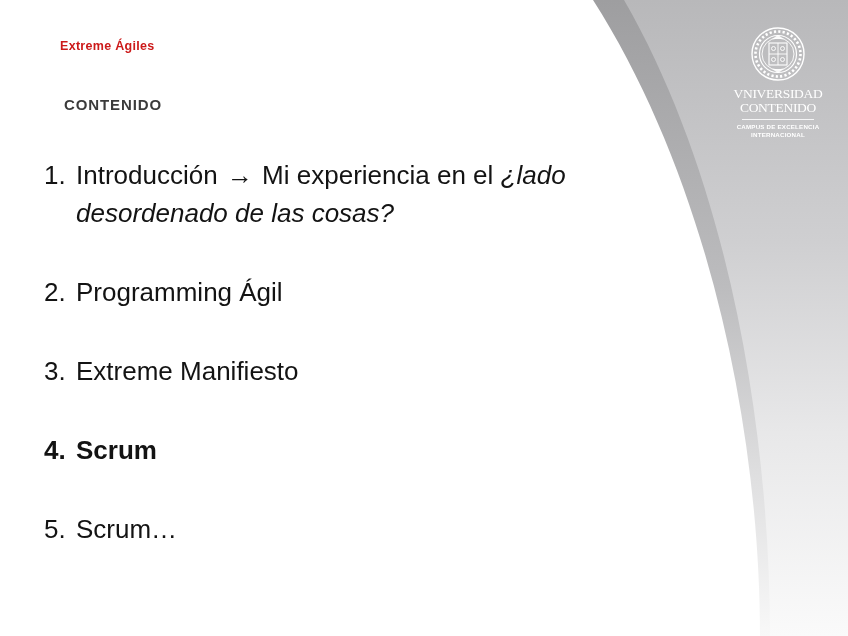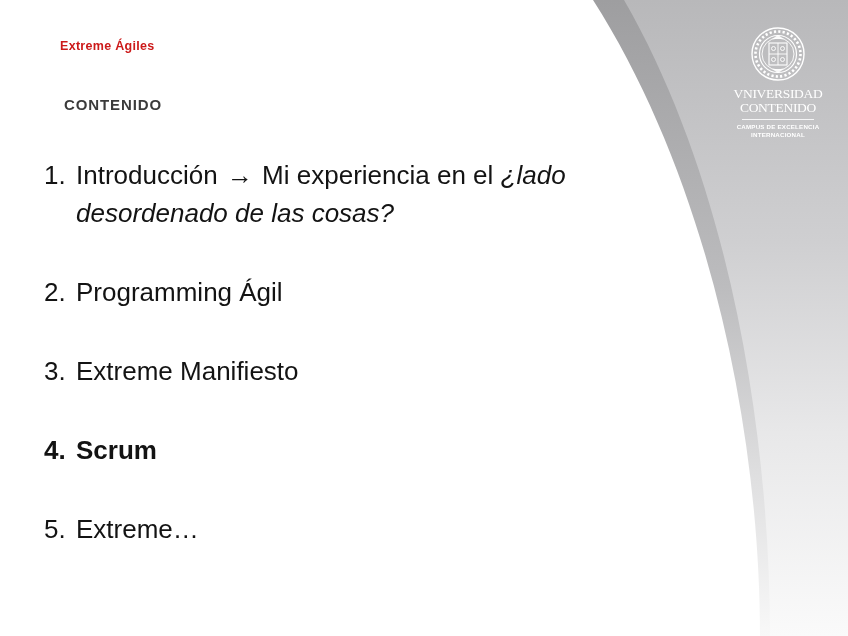--- a/index.html
+++ b/index.html
@@ -203,18 +203,18 @@
       <span class="txt">Extreme Manifiesto</span>
     </div>
 
     <div class="list-item bold">
       <span class="num">4.</span>
       <span class="txt">Scrum</span>
     </div>
 
     <div class="list-item">
       <span class="num">5.</span>
-      <span class="txt">Extreme…</span>
+      <span class="txt">Scrum…</span>
     </div>
 
   </div>
 
 </div>
 
 </body></html>

